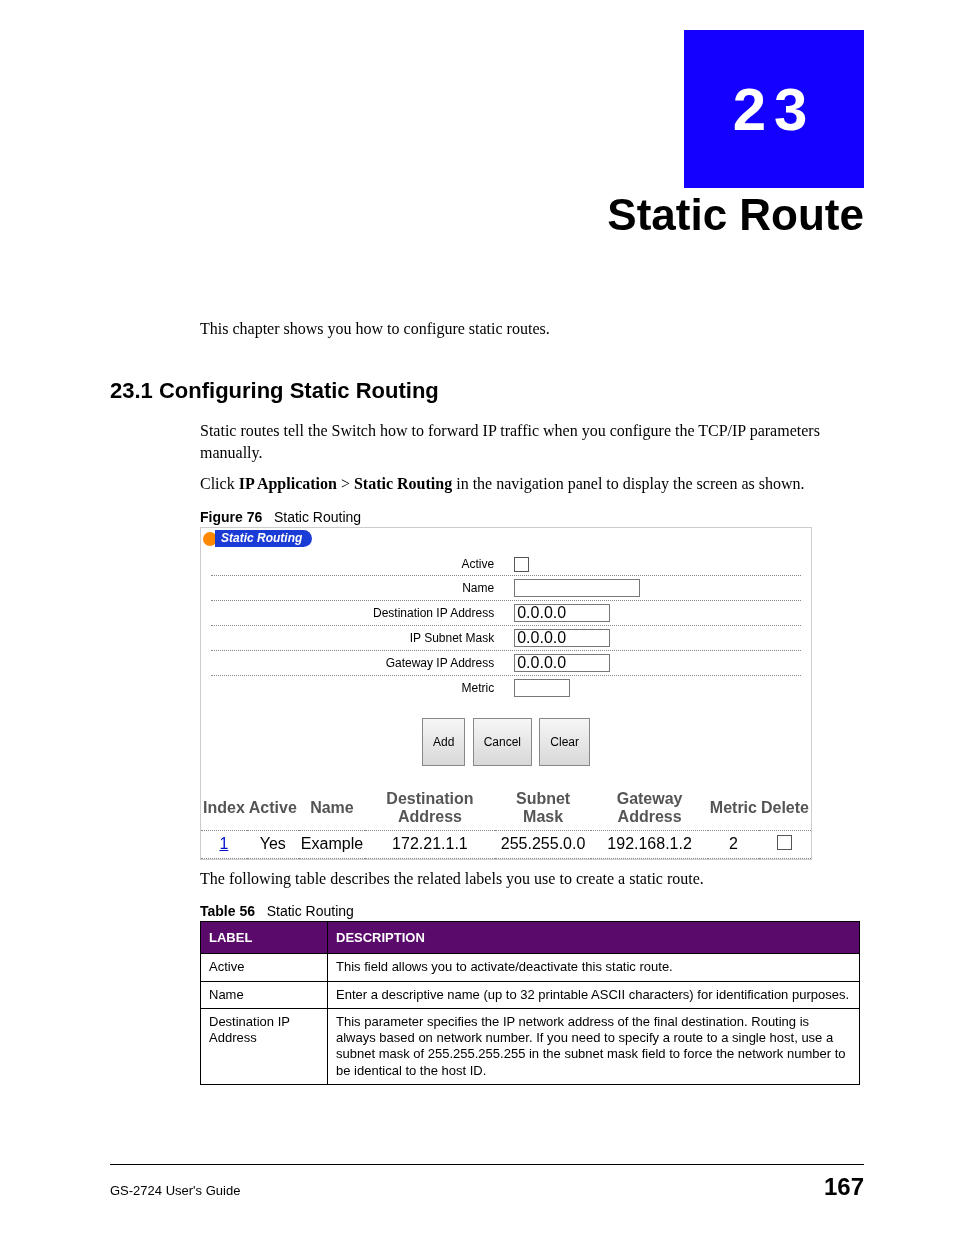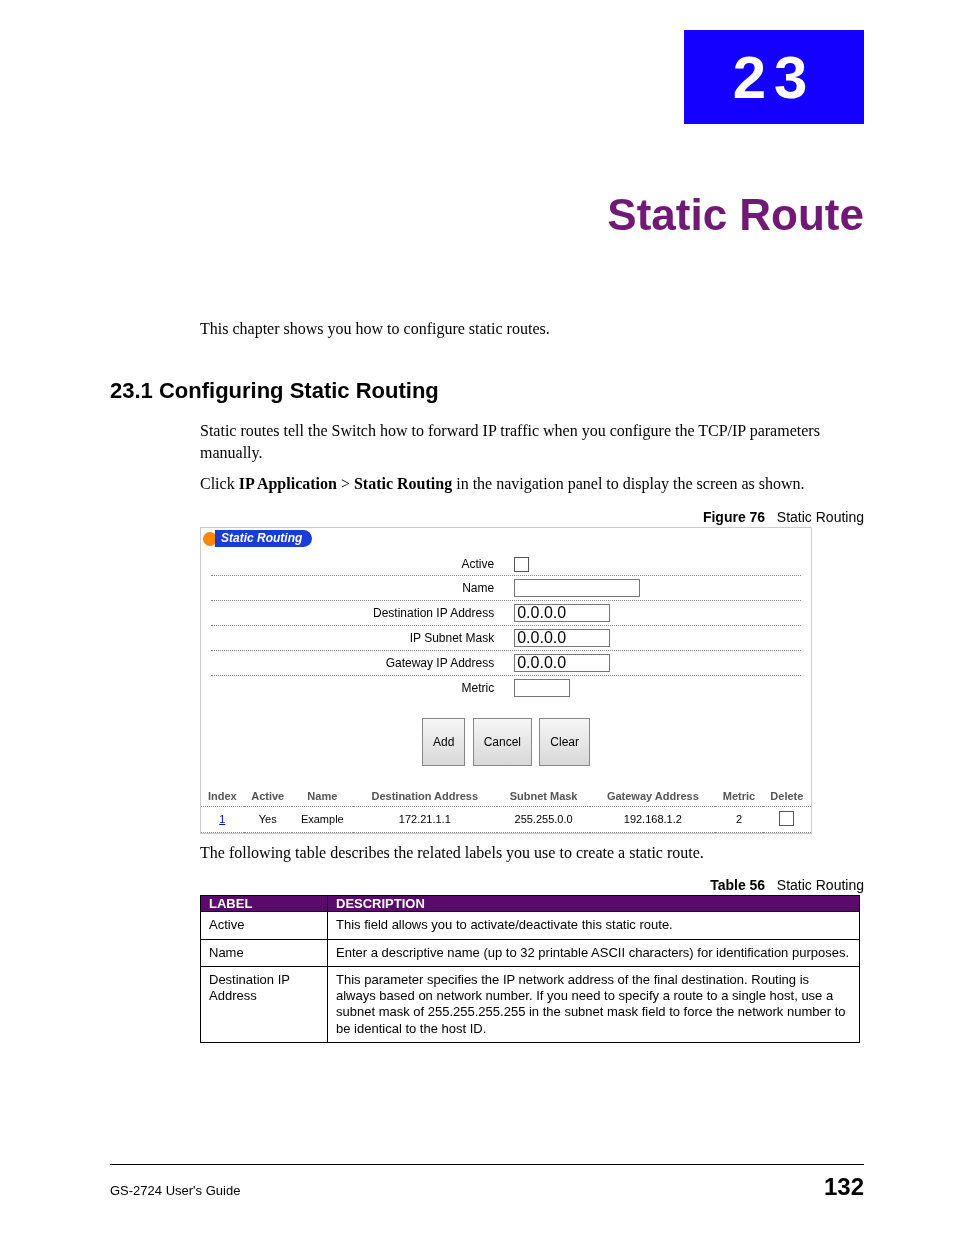--- a/index.html
+++ b/index.html
@@ -15,37 +15,37 @@
     width: 954px;
     height: 1235px;
     box-sizing: border-box;
     padding: 40px 90px 40px 110px;
   }
   .chapter-box {
     position: absolute;
     top: 30px;
     right: 90px;
     width: 180px;
-    height: 94px;
+    height: 158px;
     background: #1400ff;
     color: #fff;
     display: flex;
     align-items: center;
     justify-content: center;
     font-size: 60px;
     font-weight: bold;
     letter-spacing: 8px;
   }
   .chapter-title {
     position: absolute;
     top: 190px;
     right: 90px;
     font-size: 44px;
     font-weight: bold;
-    color: #701a75;
+    color: #000000;
     text-align: right;
   }
   .content {
     position: absolute;
     top: 320px;
     left: 110px;
     right: 90px;
   }
   .intro {
     font-family: "Times New Roman", serif;
@@ -61,21 +61,20 @@
   .body-text {
     font-family: "Times New Roman", serif;
     font-size: 16px;
     margin: 0 0 10px 90px;
     line-height: 1.35;
   }
   .figure-caption {
     font-family: Arial, sans-serif;
     font-size: 14px;
     margin: 14px 0 2px 90px;
-    text-align: right;
   }
   .figure-caption b { font-weight: bold; }
   .figure {
     margin: 0 0 8px 90px;
     border: 1px solid #ccc;
     background: #fff;
     font-family: Arial, sans-serif;
     font-size: 12px;
     width: 610px;
   }
@@ -145,21 +144,21 @@
     font-size: 12px;
     padding: 16px 10px;
     background: linear-gradient(#f6f6f6,#d8d8d8);
     border: 1px solid #888;
     margin: 0 2px;
     cursor: pointer;
   }
   .list-table {
     width: 100%;
     border-collapse: collapse;
-    font-size: 11px;
+    font-size: 16px;
   }
   .list-table th {
     color: #555;
     font-weight: bold;
     text-align: center;
     padding: 4px 2px;
     border-bottom: 1px dotted #888;
   }
   .list-table td {
     text-align: center;
@@ -172,21 +171,21 @@
     width: 660px;
     border-collapse: collapse;
     font-family: Arial, sans-serif;
     font-size: 13px;
   }
   .desc-table th {
     background: #5a0a6a;
     color: #fff;
     font-weight: bold;
     text-align: left;
-    padding: 0 8px;
+    padding: 8px 8px;
     border: 1px solid #000;
   }
   .desc-table td {
     border: 1px solid #000;
     padding: 5px 8px;
     vertical-align: top;
     line-height: 1.25;
   }
   .desc-table td.lbl { width: 110px; }
   .footer {
@@ -329,16 +328,16 @@
         <td class="lbl">Destination IP Address</td>
         <td>This parameter specifies the IP network address of the final destination. Routing is always based on network number. If you need to specify a route to a single host, use a subnet mask of 255.255.255.255 in the subnet mask field to force the network number to be identical to the host ID.</td>
       </tr>
     </tbody>
       </table>
   </div>
 
   <div class="footer-rule"></div>
   <div class="footer">
     <span class="footer-left">GS-2724 User's Guide</span>
-    <span class="footer-right">132</span>
+    <span class="footer-right">167</span>
   </div>
 
 </div>
 
 </body></html>

